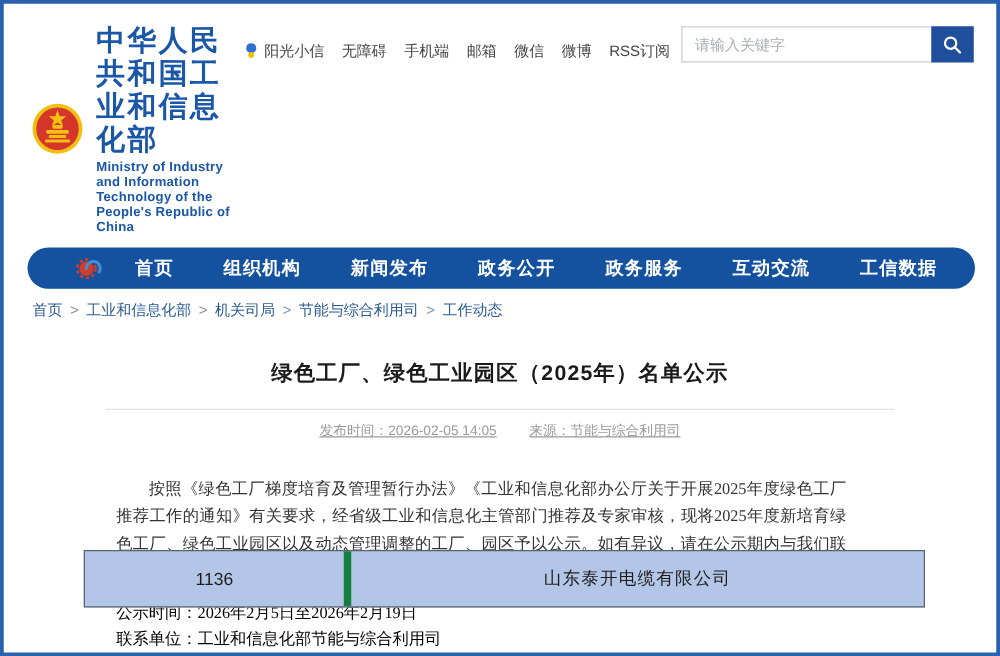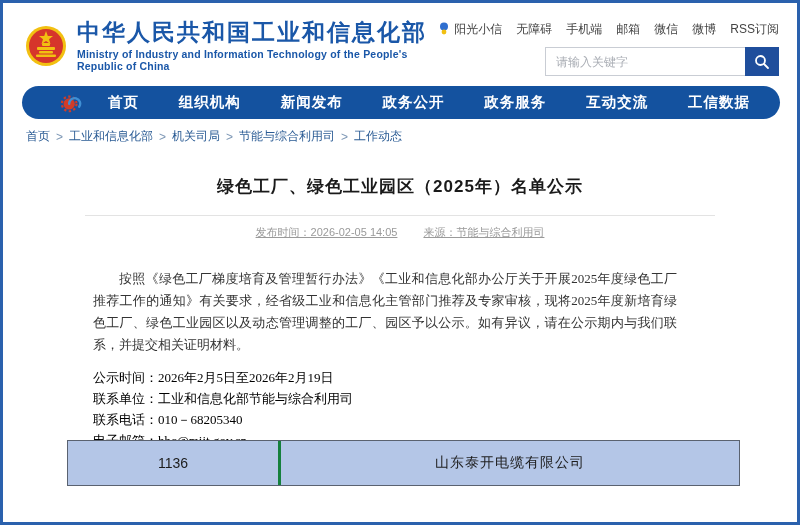--- a/index.html
+++ b/index.html
@@ -6,21 +6,21 @@
   .frame{
     width:800px;height:525px;box-sizing:border-box;margin:0 auto;
     border:3px solid #2a61ad;background:#fff;overflow:hidden;position:relative;
   }
   
   .header{display:flex;justify-content:space-between;align-items:flex-start;padding:16px 18px 6px 22px;}
   .brand{display:flex;align-items:center;gap:10px;cursor:pointer;}
   .emblem{width:42px;height:46px;flex:0 0 auto;}
   .brand-text .cn{font-size:23px;font-weight:bold;color:#1a57a8;letter-spacing:2px;line-height:1.15;}
   .brand-text .en{font-size:10.5px;font-weight:bold;color:#1a57a8;margin-top:3px;letter-spacing:0.2px;}
-  .header-right{display:flex;flex-direction:column;align-items:flex-end;gap:9px;padding-top:2px;}
+  .header-right{display:flex;flex-direction:row;align-items:flex-end;gap:9px;padding-top:2px;}
   .quick-links{display:flex;align-items:center;gap:14px;font-size:12px;color:#444;}
   .quick-links .ql{cursor:pointer;white-space:nowrap;}
   .mascot{width:14px;height:14px;display:inline-block;vertical-align:-2px;margin-right:3px;}
   .search-row{display:flex;align-items:center;}
   .search-input{
     width:200px;height:29px;box-sizing:border-box;border:1px solid #c9cdd4;border-right:none;
     padding:0 10px;font-size:12px;color:#333;outline:none;
   }
   .search-input::placeholder{color:#a9adb4;}
   .search-btn{
@@ -52,21 +52,21 @@
     text-indent:2em;text-align:justify;font-family:"Liberation Serif",serif;
   }
   .contacts{margin:11px 88px 0 90px;font-size:13px;color:#000000;line-height:21px;font-family:"Liberation Serif",serif;}
   .contacts div{white-space:pre-wrap;}
   
   .list-table{
     position:absolute;left:64px;top:437px;width:673px;height:46px;box-sizing:border-box;
     background:#b4c6e7;border:1px solid #5a6270;display:flex;
   }
   .cell{display:flex;align-items:center;justify-content:center;font-size:14px;color:#1c1c1c;box-sizing:border-box;}
-  .cell-no{width:213px;border-right:3px solid #15803d;font-family:"Liberation Sans",sans-serif;}
+  .cell-no{width:213px;border-right:6px solid #15803d;font-family:"Liberation Sans",sans-serif;}
   .cell-name{flex:1;letter-spacing:1px;font-family:"Liberation Serif",serif;}
 </style>
 </head>
 <body>
 
 <div class="frame">
 
   <div class="header">
     <div class="brand">
       <svg class="emblem" viewBox="0 0 42 46">

